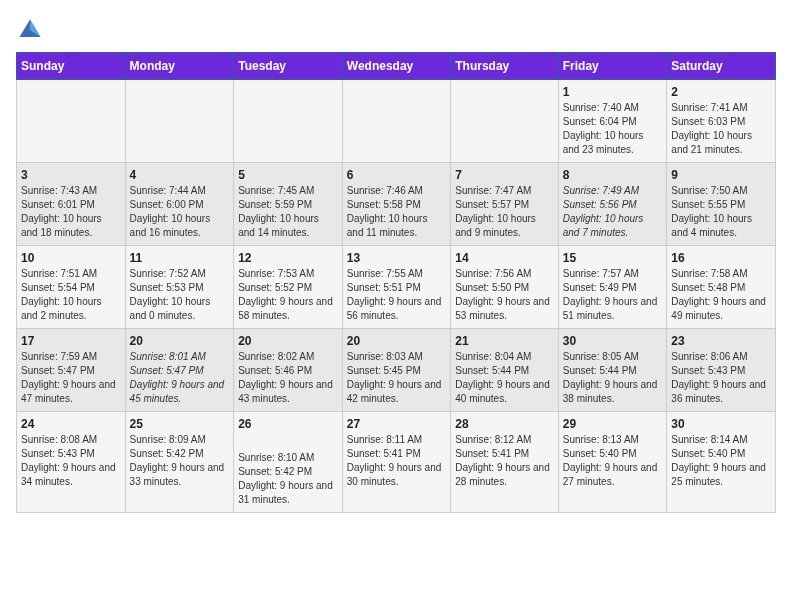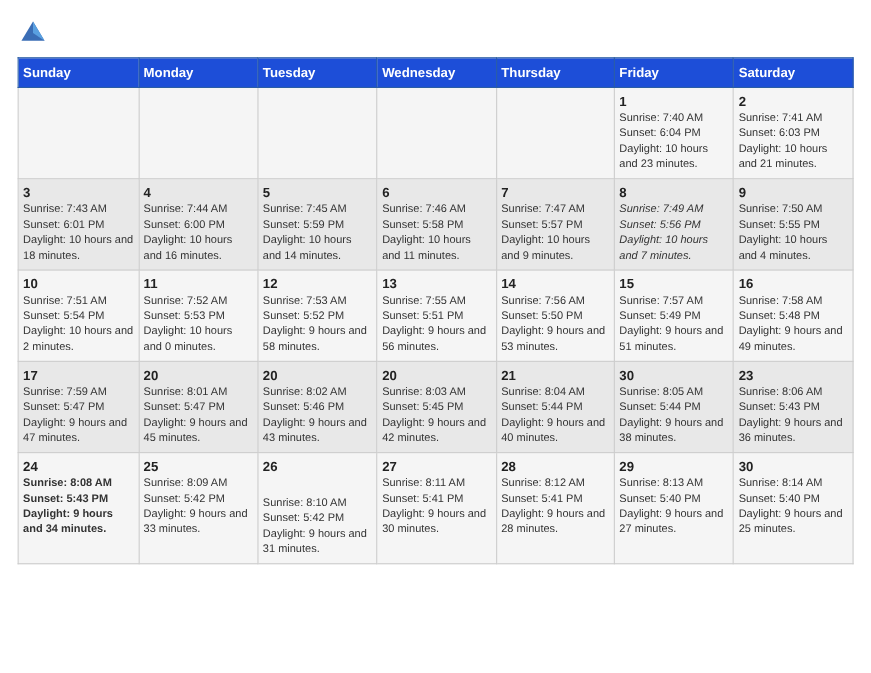--- a/index.html
+++ b/index.html
@@ -44,21 +44,21 @@
       font-size: 14px;
       color: #444;
       font-style: italic;
     }
     table {
       width: 100%;
       border-collapse: collapse;
       font-size: 10.5px;
     }
     thead tr {
-      background-color: #1d4ed8;
+      background-color: #6d28d9;
       color: #fff;
     }
     thead th {
       padding: 6px 4px;
       text-align: left;
       font-size: 12px;
       font-weight: bold;
       border: 1px solid #2a5da5;
     }
     tbody tr {
@@ -233,21 +233,21 @@
       </tr>
       <tr>
         <td>
           <div class="day-number">17</div>
           <div class="day-info" style="white-space: pre-line;">Sunrise: 7:59 AM
 Sunset: 5:47 PM
 Daylight: 9 hours and 47 minutes.</div>
         </td>
         <td>
           <div class="day-number">20</div>
-          <div class="day-info" style="white-space: pre-line;">Sunrise: 8:01 AM
+          <div class="day-info" style="white-space: pre-line; font-style: italic;">Sunrise: 8:01 AM
 Sunset: 5:47 PM
 Daylight: 9 hours and 45 minutes.</div>
         </td>
         <td>
           <div class="day-number">20</div>
           <div class="day-info" style="white-space: pre-line;">Sunrise: 8:02 AM
 Sunset: 5:46 PM
 Daylight: 9 hours and 43 minutes.</div>
         </td>
         <td>
@@ -271,21 +271,21 @@
         <td>
           <div class="day-number">23</div>
           <div class="day-info" style="white-space: pre-line;">Sunrise: 8:06 AM
 Sunset: 5:43 PM
 Daylight: 9 hours and 36 minutes.</div>
         </td>
       </tr>
       <tr>
         <td>
           <div class="day-number">24</div>
-          <div class="day-info" style="white-space: pre-line; font-weight: bold;">Sunrise: 8:08 AM
+          <div class="day-info" style="white-space: pre-line;">Sunrise: 8:08 AM
 Sunset: 5:43 PM
 Daylight: 9 hours and 34 minutes.</div>
         </td>
         <td>
           <div class="day-number">25</div>
           <div class="day-info" style="white-space: pre-line;">Sunrise: 8:09 AM
 Sunset: 5:42 PM
 Daylight: 9 hours and 33 minutes.</div>
         </td>
         <td>

